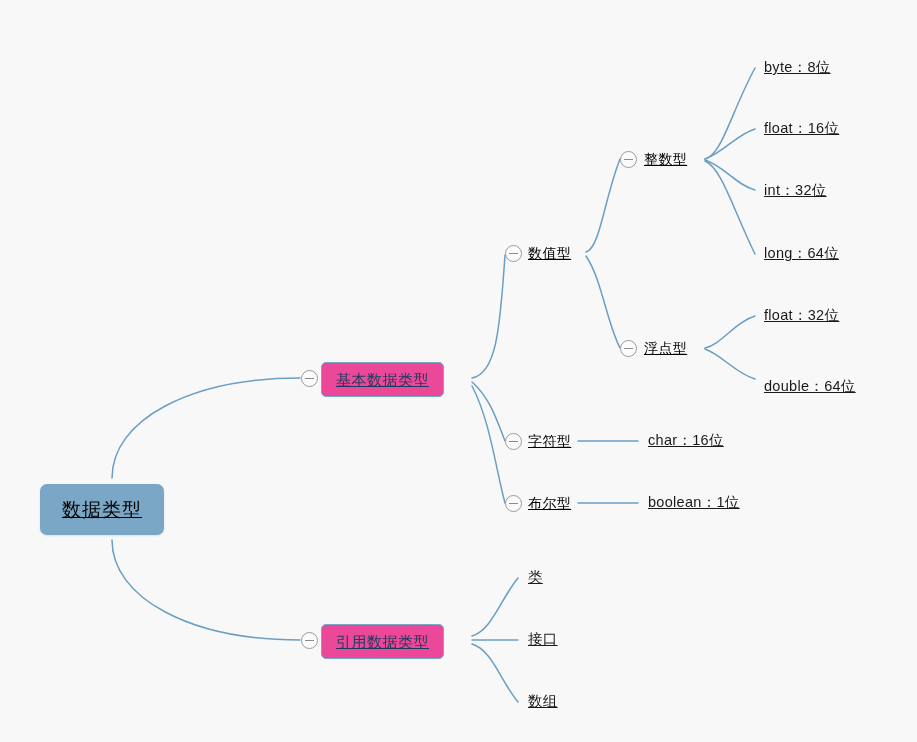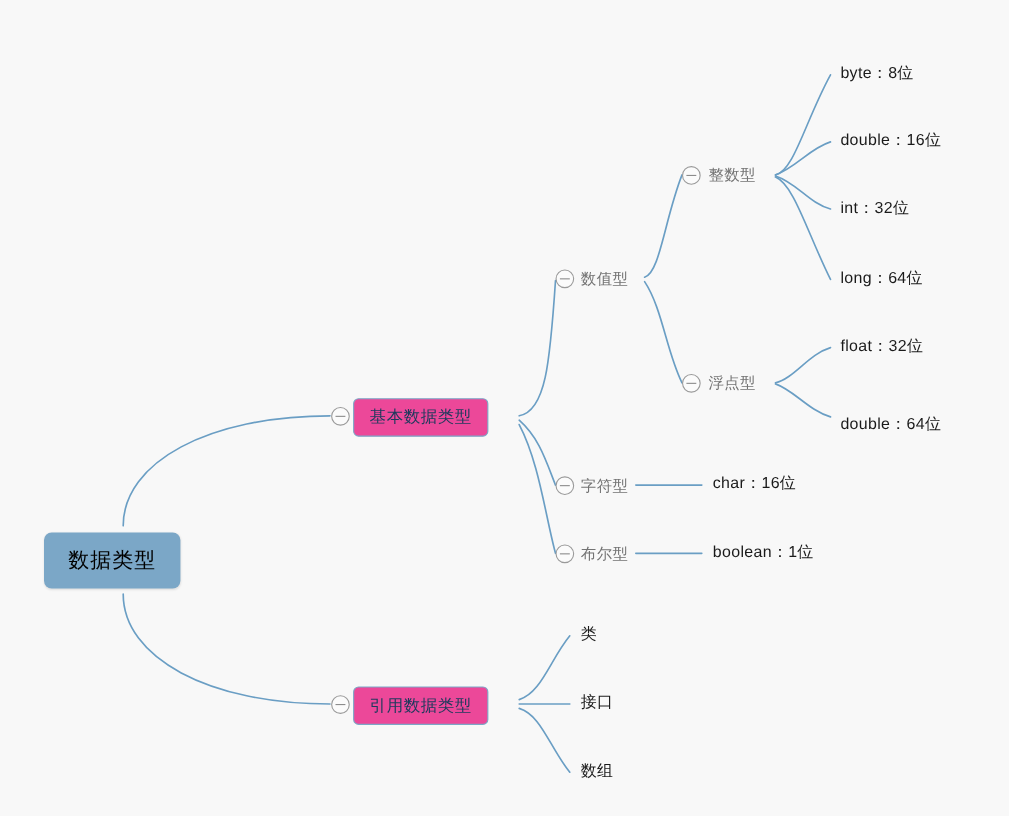--- a/index.html
+++ b/index.html
@@ -22,20 +22,21 @@
     position: absolute;
     top: 0;
     left: 0;
     width: 917px;
     height: 742px;
   }
   .node {
     position: absolute;
     white-space: nowrap;
     line-height: 1;
+    text-decoration: underline;
   }
 
   
   .node-root {
     background: #7ba7c7;
     color: #000000;
     border-radius: 7px;
     font-size: 19px;
     letter-spacing: 1px;
     padding: 16px 22px;
@@ -48,21 +49,21 @@
     border: 1px solid #7ba7c7;
     border-radius: 5px;
     color: #1b3a5c;
     font-size: 15px;
     letter-spacing: 0.5px;
     padding: 9px 14px;
   }
 
   
   .node-text {
-    color: #737373;
+    color: #000000;
     font-size: 14px;
     letter-spacing: 0.4px;
   }
   .node-leaf {
     color: #1a1a1a;
     font-size: 14.5px;
     letter-spacing: 0.3px;
   }
 
   
@@ -139,21 +140,21 @@
   <div class="toggle" style="left:505px; top:495px;"></div>
   <div class="node node-text" style="left:528px; top:496px;">布尔型</div>
 
   <div class="toggle" style="left:620px; top:151px;"></div>
   <div class="node node-text" style="left:644px; top:152px;">整数型</div>
 
   <div class="toggle" style="left:620px; top:340px;"></div>
   <div class="node node-text" style="left:644px; top:341px;">浮点型</div>
 
   <div class="node node-leaf" style="left:764px; top:60px;">byte：8位</div>
-  <div class="node node-leaf" style="left:764px; top:121px;">double：16位</div>
+  <div class="node node-leaf" style="left:764px; top:121px;">float：16位</div>
   <div class="node node-leaf" style="left:764px; top:183px;">int：32位</div>
   <div class="node node-leaf" style="left:764px; top:246px;">long：64位</div>
 
   <div class="node node-leaf" style="left:764px; top:308px;">float：32位</div>
   <div class="node node-leaf" style="left:764px; top:379px;">double：64位</div>
 
   <div class="node node-leaf" style="left:648px; top:433px;">char：16位</div>
   <div class="node node-leaf" style="left:648px; top:495px;">boolean：1位</div>
 
   <div class="node node-leaf" style="left:528px; top:570px;">类</div>

